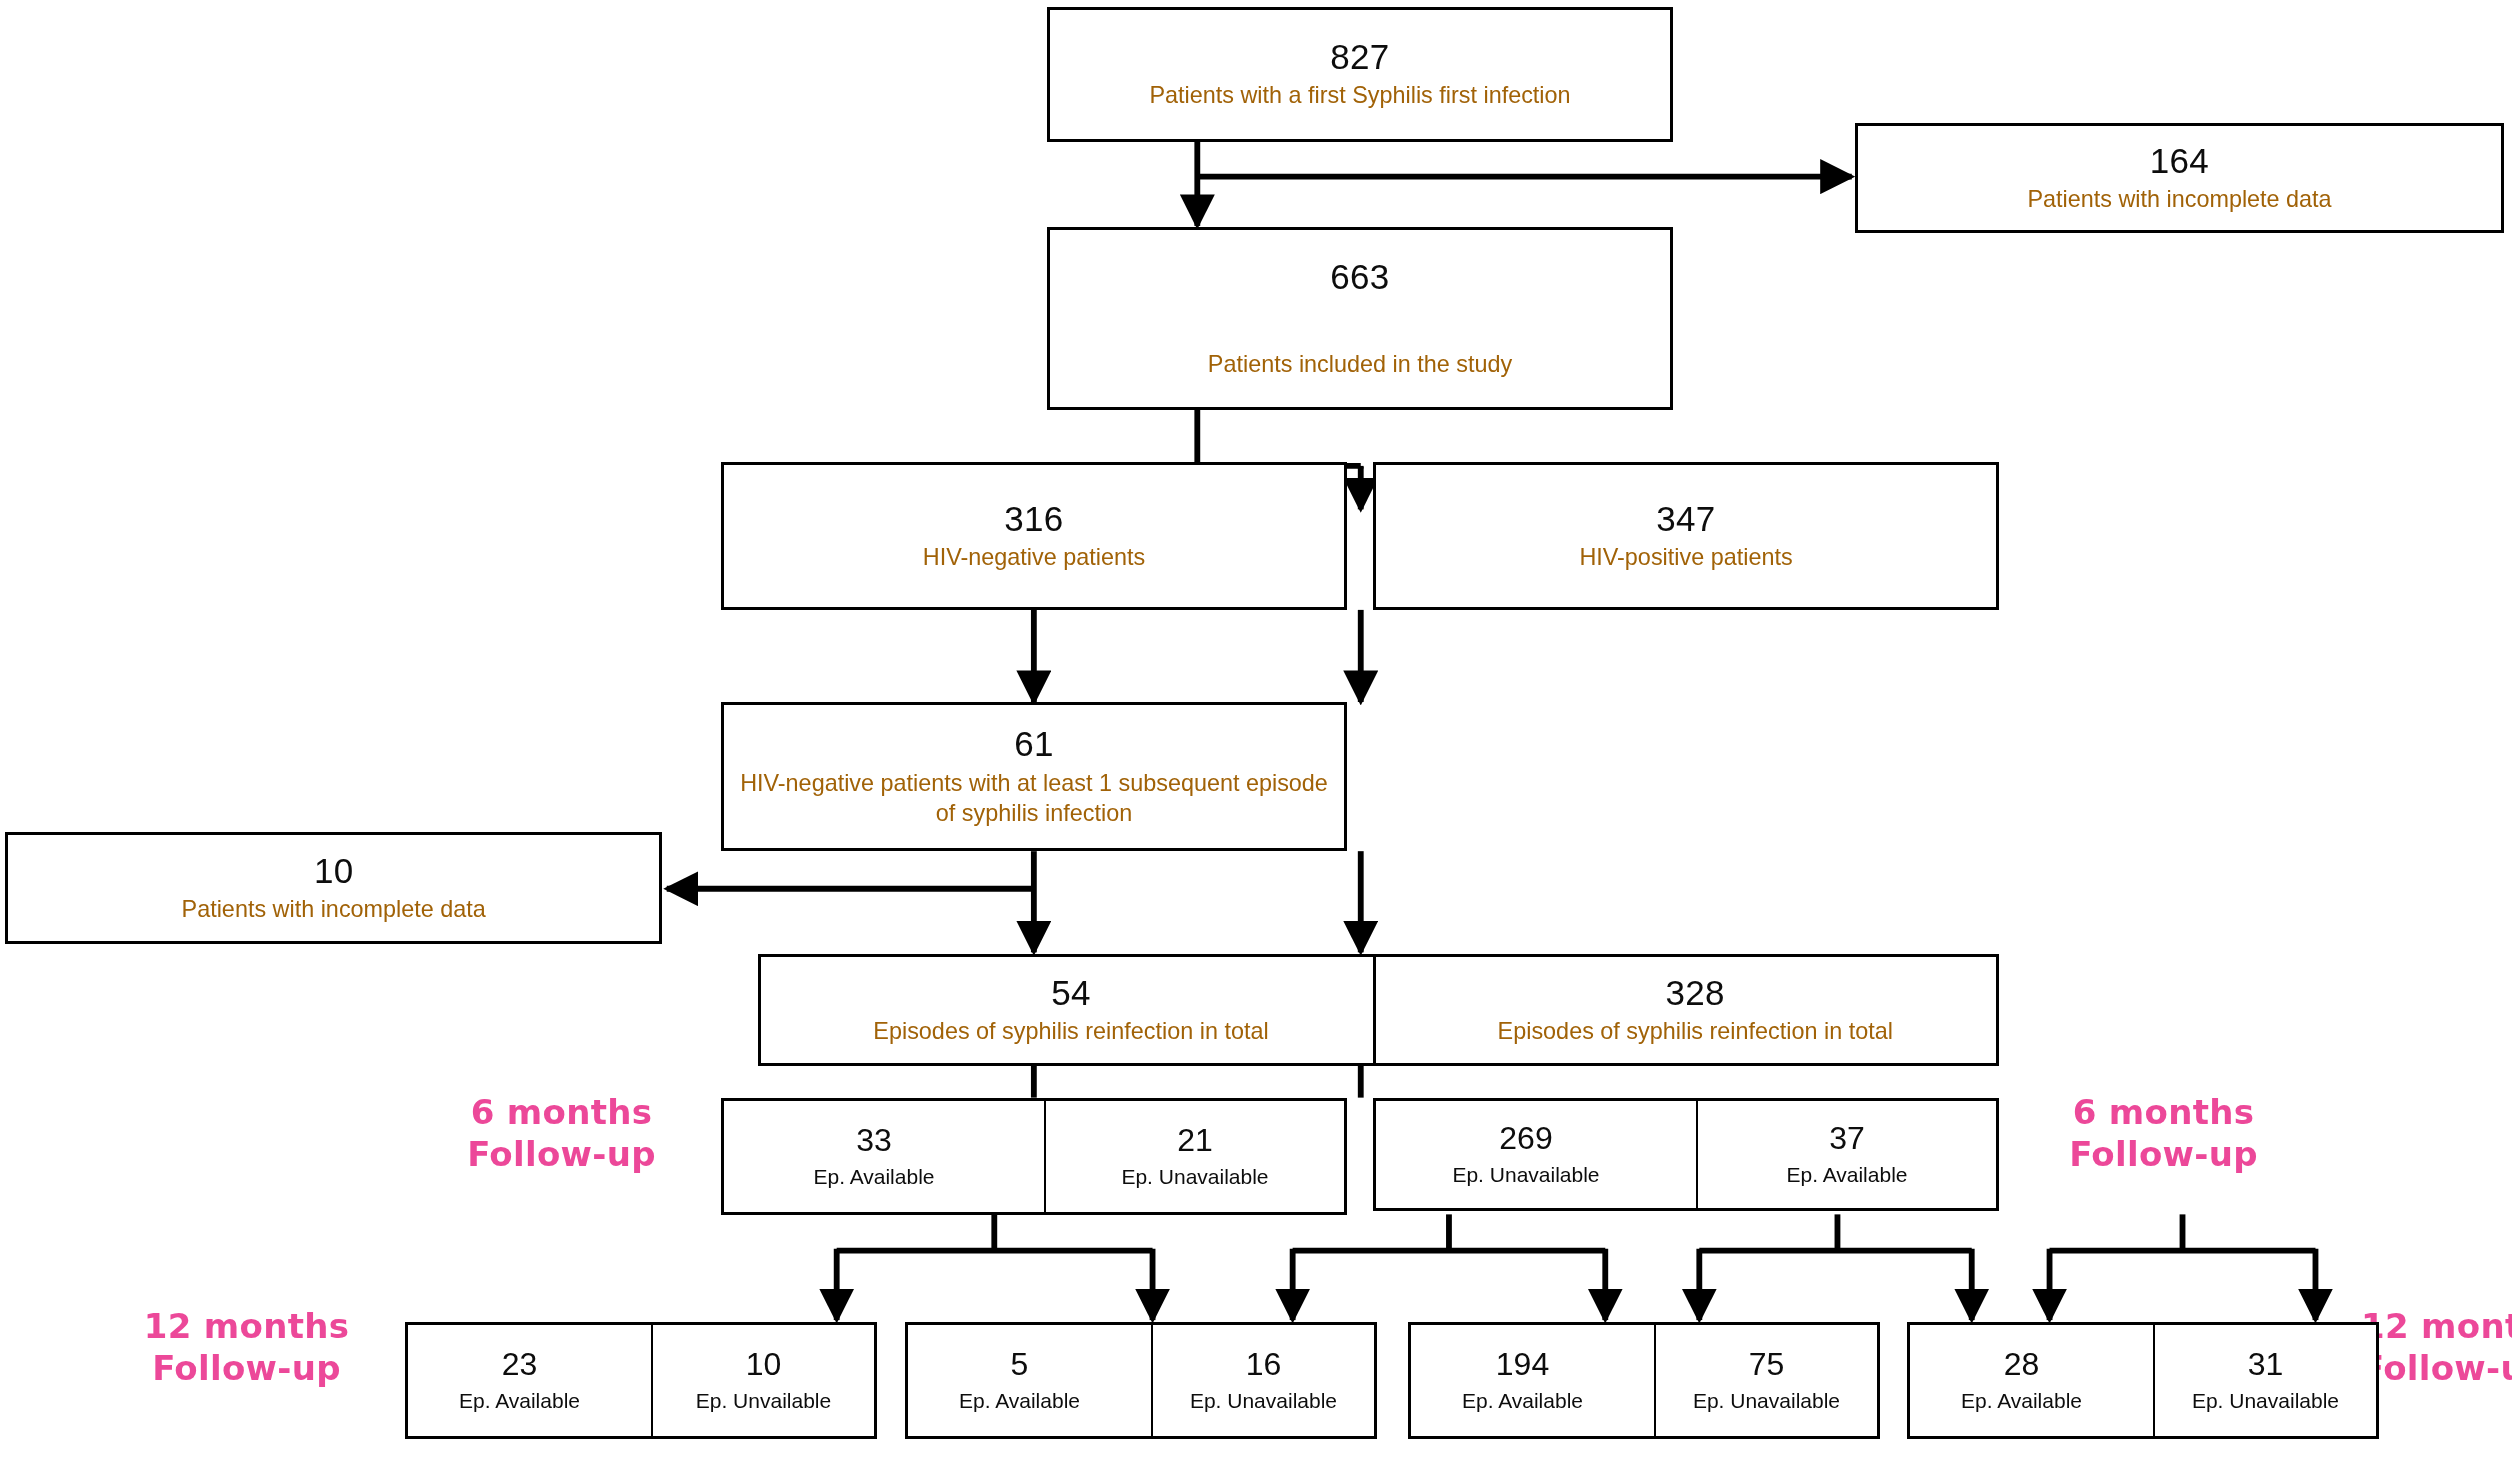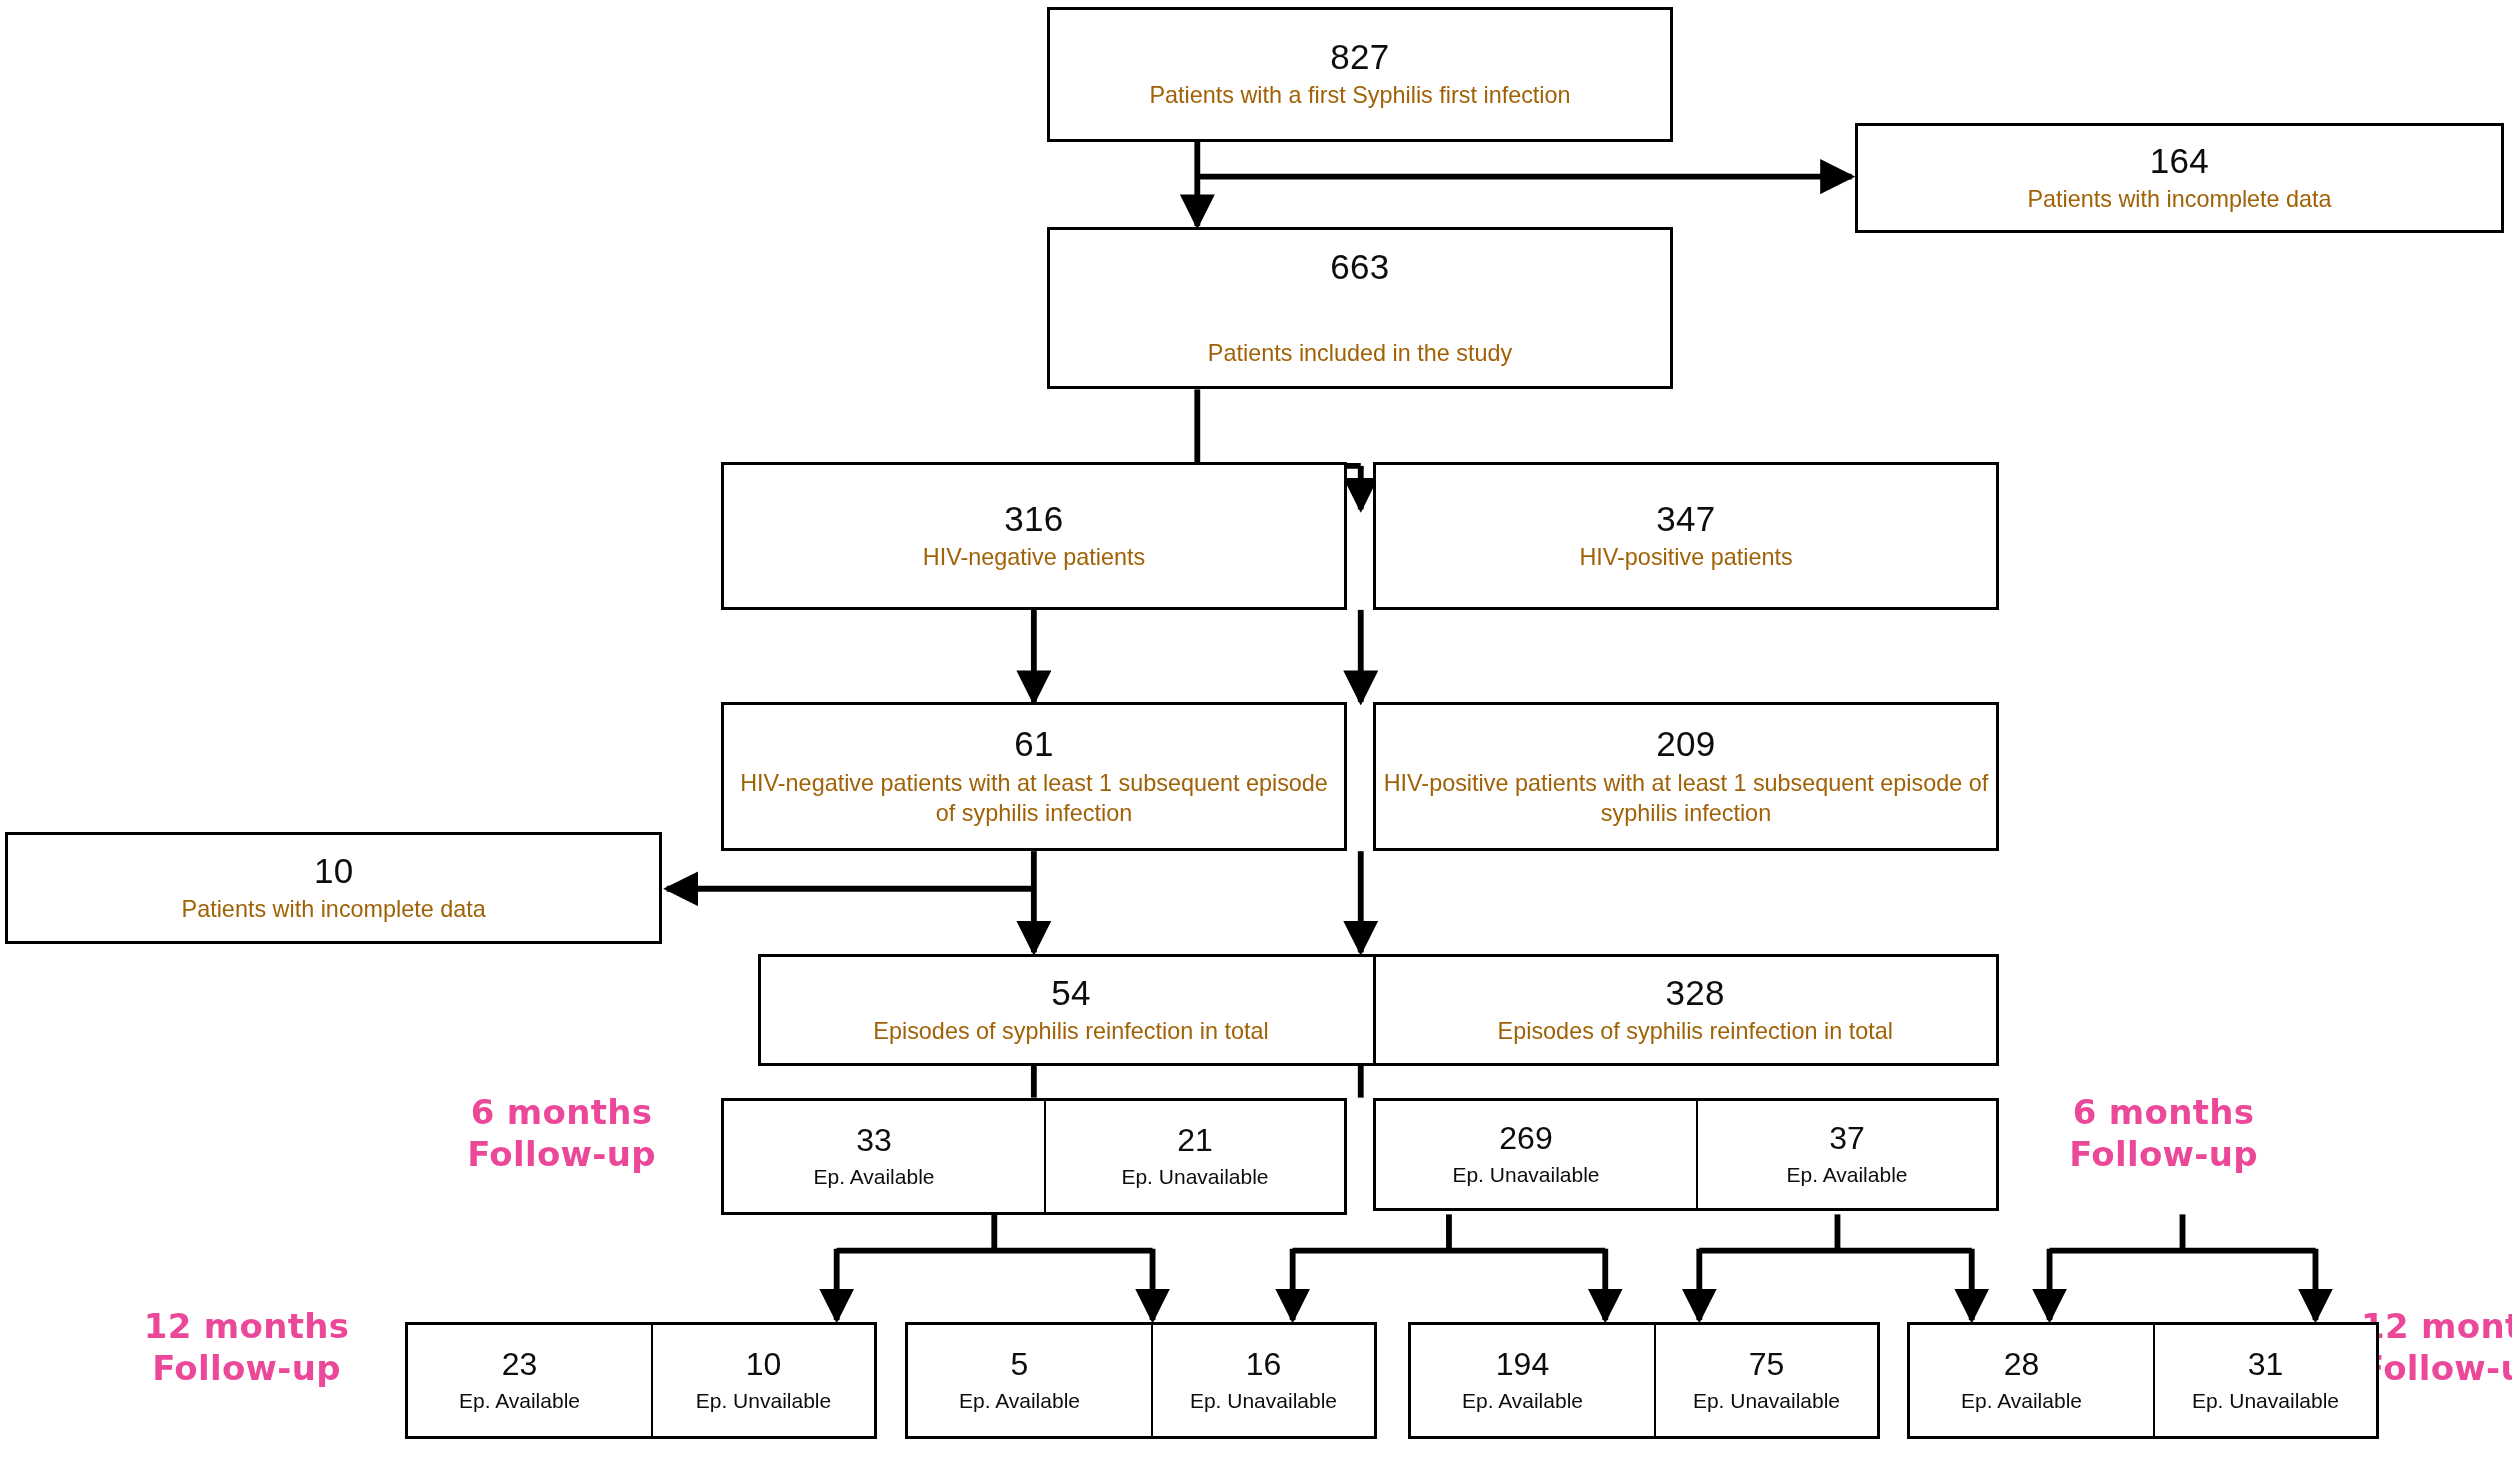--- a/index.html
+++ b/index.html
@@ -166,44 +166,40 @@
   <div class="box" style="left:1047px; top:6.5px; width:626px; height:135px;">
     <div class="num">827</div>
     <div class="cap">Patients with a first Syphilis first infection</div>
   </div>
 
   <div class="box" style="left:1855px; top:123px; width:649px; height:110px;">
     <div class="num">164</div>
     <div class="cap">Patients with incomplete data</div>
   </div>
 
-  <div class="box" style="left:1047px; top:227px; width:626px; height:162px;gap:48px;">
+  <div class="box" style="left:1047px; top:227px; width:626px; height:183px;gap:48px;">
     <div class="num">663</div>
     <div class="cap">Patients included in the study</div>
   </div>
 
   <div class="box" style="left:721px; top:462px; width:626px; height:148px;">
     <div class="num">316</div>
     <div class="cap">HIV-negative patients</div>
   </div>
 
   <div class="box" style="left:1373px; top:462px; width:626px; height:148px;">
     <div class="num">347</div>
     <div class="cap">HIV-positive patients</div>
   </div>
 
   <div class="box" style="left:721px; top:702px; width:626px; height:149px;">
     <div class="num">61</div>
     <div class="cap">HIV-negative patients with at least 1 subsequent episode of syphilis infection</div>
   </div>
 
-  <div class="box" style="left:1373px; top:702px; width:626px; height:149px;">
-    <div class="num">209</div>
-    <div class="cap">HIV-positive patients with at least 1 subsequent episode of syphilis infection</div>
-  </div>
 
   <div class="box" style="left:5.2px; top:832px; width:657px; height:112px;">
     <div class="num">10</div>
     <div class="cap">Patients with incomplete data</div>
   </div>
 
   <div class="box" style="left:758px; top:954px; width:626px; height:112px;">
     <div class="num">54</div>
     <div class="cap">Episodes of syphilis reinfection in total</div>
   </div>

